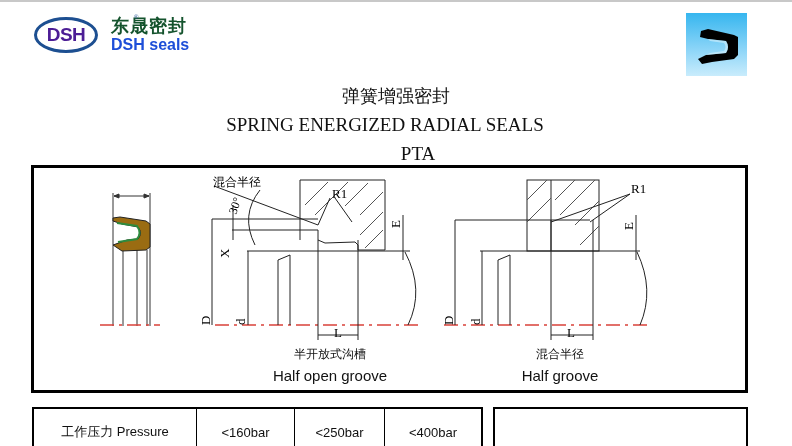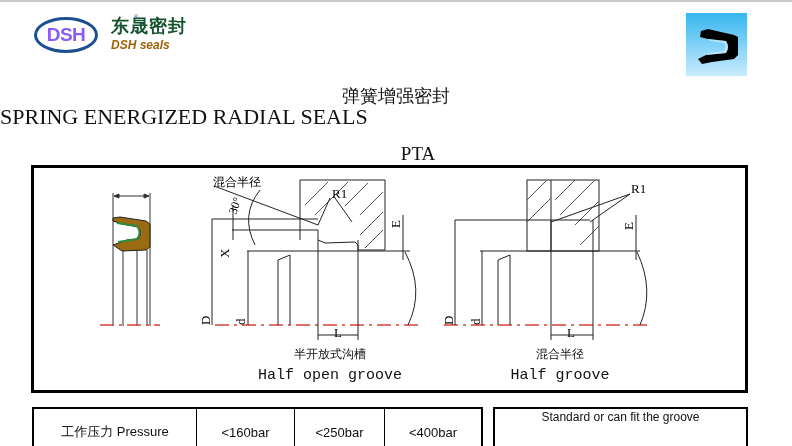--- a/index.html
+++ b/index.html
@@ -6,39 +6,39 @@
   body {
     width: 792px; height: 446px; overflow: hidden; position: relative;
     background: #ffffff; font-family: "Liberation Sans", sans-serif; color: #111;
   }
   .topline { position: absolute; left: 0; top: 0; width: 792px; height: 2px; background: #c8c8c8; }
   .logo { position: absolute; left: 34px; top: 14px; width: 160px; height: 44px; }
   .logo-oval {
     position: absolute; left: 0; top: 3px; width: 64px; height: 36px;
     border: 3px solid #1d4f91; border-radius: 50%; box-sizing: border-box;
     display: flex; align-items: center; justify-content: center;
-    color: #8b5cf6; font-weight: bold; font-size: 19px; letter-spacing: -0.5px;
+    color: #4c1d95; font-weight: bold; font-size: 19px; letter-spacing: -0.5px;
   }
   .logo-reg { position: absolute; left: 100px; top: 0px; font-size: 6px; color: #1d4f91; }
   .logo-cn { position: absolute; left: 77px; top: 2px; font-size: 18px; color: #14532d; font-weight: bold; letter-spacing: 1px; line-height: 20px; }
-  .logo-en { position: absolute; left: 77px; top: 22px; font-size: 12px; color: #a16207; font-weight: bold; line-height: 18px; font-style: italic; }
+  .logo-en { position: absolute; left: 77px; top: 22px; font-size: 16px; color: #1d4ed8; font-weight: bold; line-height: 18px; }
   .product-icon {
     position: absolute; left: 686px; top: 13px; width: 61px; height: 63px;
     background: linear-gradient(180deg, #36b6ef 0%, #8fd6f8 60%, #c9ecfc 100%);
   }
   .title-cn { position: absolute; left: 0; width: 792px; top: 84px; text-align: center; font-family: Liberation Serif, serif; font-size: 18px; line-height: 24px; }
-  .title-en { position: absolute; left: 0; width: 770px; top: 105px; font-family: "Liberation Serif", serif; font-size: 22px; line-height: 24px; }
+  .title-en { position: absolute; left: 0; width: 770px; top: 113px; text-align: center; font-family: "Liberation Serif", serif; font-size: 19px; line-height: 24px; }
   .title-code { position: absolute; left: 0; width: 780px; top: 142px; text-align: center; font-family: Liberation Serif, serif; font-size: 19px; line-height: 24px; margin-left: 28px; }
   .main-box {
     position: absolute; left: 31px; top: 165px; width: 717px; height: 228px;
     border: 3px solid #000; box-sizing: border-box;
   }
   .drawing { position: absolute; left: 0; top: 0; width: 792px; height: 446px; }
   .cap-cn { position: absolute; font-family: "DejaVu Sans", sans-serif; font-size: 12px; line-height: 18px; text-align: center; }
-  .cap-en { position: absolute; font-size: 15px; line-height: 18px; text-align: center; font-family: Liberation Mono, monospace; }
+  .cap-en { position: absolute; font-size: 15px; line-height: 18px; text-align: center; }
   .spec-table {
     position: absolute; left: 32px; top: 407px; width: 451px; height: 50px;
     border: 2px solid #000; box-sizing: border-box; display: flex;
   }
   .spec-cell {
     border-right: 1px solid #000; display: flex; align-items: center; justify-content: center;
     font-size: 13px; box-sizing: border-box;
   }
   .spec-cell:last-child { border-right: none; }
   .std-box {
@@ -171,14 +171,13 @@
 <div class="cap-en" style="left:495px; top:367px; width:130px;">Half groove</div>
 
 <div class="spec-table">
   <div class="spec-cell" style="width:163px;">工作压力 Pressure</div>
   <div class="spec-cell" style="width:98px;">&lt;160bar</div>
   <div class="spec-cell" style="width:90px;">&lt;250bar</div>
   <div class="spec-cell" style="width:96px;">&lt;400bar</div>
 </div>
 
 <div class="std-box">
-  <div class="std-en">Standard or can fit the groove</div>
 </div>
 
 </body></html>

